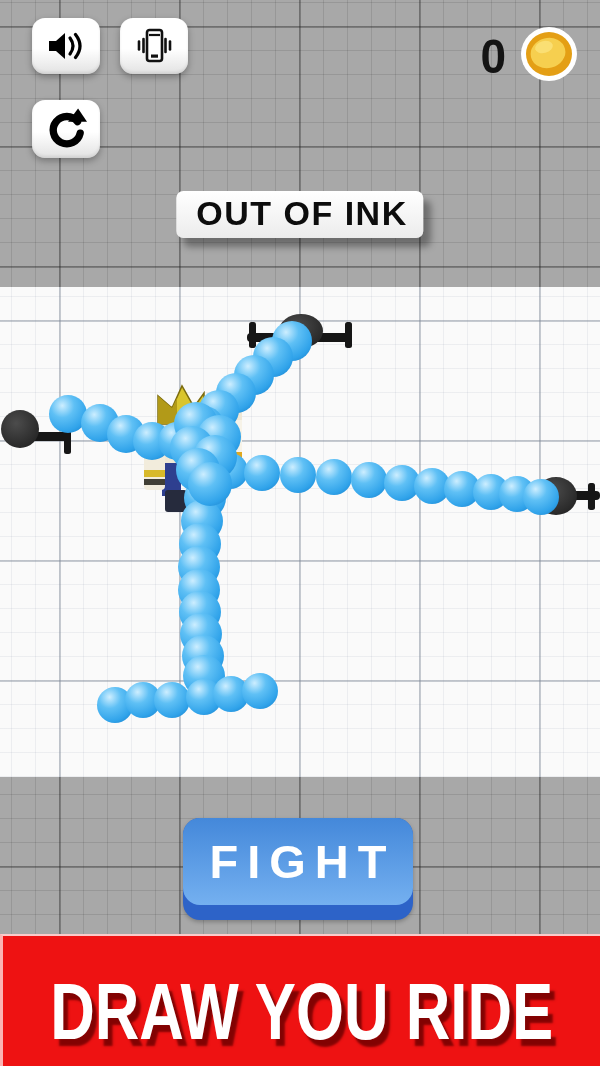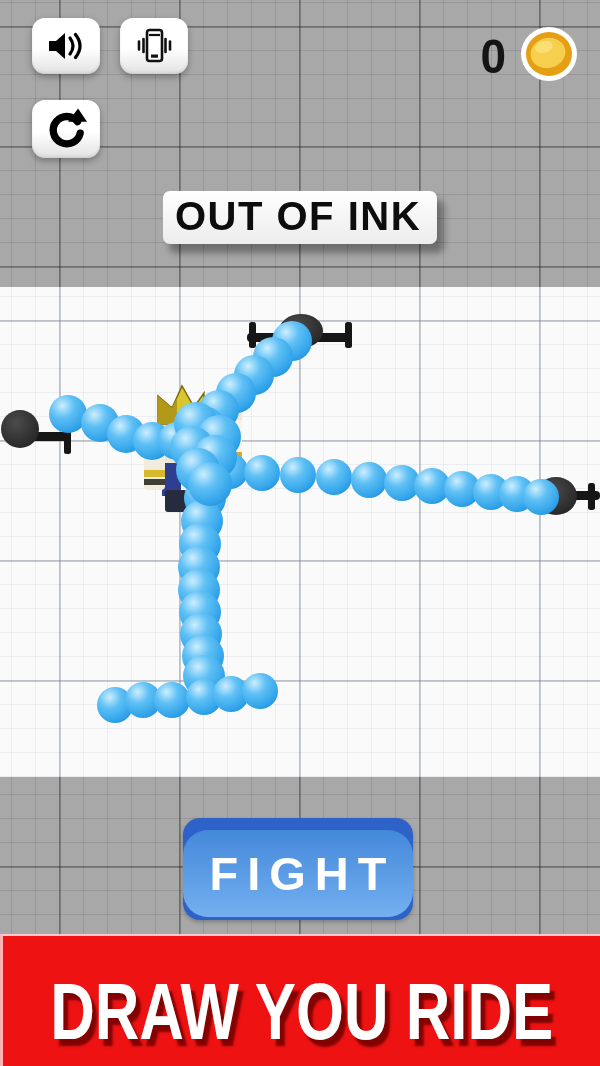--- a/index.html
+++ b/index.html
@@ -23,46 +23,46 @@
   }
   .hud-btn svg{display:block;}
   #btn-sound{left:32px;top:18px;}
   #btn-vibrate{left:120px;top:18px;}
   #btn-restart{left:32px;top:100px;height:58px;}
   .coin-wrap{position:absolute;top:26px;right:22px;display:flex;align-items:center;gap:14px;}
   .coin-count{font-size:46px;font-weight:bold;color:#141414;line-height:1;transform:scaleY(1.05);}
   .status-banner{
     position:absolute;top:191px;left:50%;transform:translateX(-50%);
     background:linear-gradient(#ffffff,#ececec);
-    border-radius:7px;padding:3px 16px 5px 12px;
+    border-radius:7px;padding:3px 16px 5px 20px;
     box-shadow:7px 9px 7px rgba(0,0,0,.35);
-    font-size:40px;font-weight:bold;color:#0d0d0d;letter-spacing:1.5px;white-space:nowrap;
+    font-size:34px;font-weight:bold;color:#0d0d0d;letter-spacing:1.5px;white-space:nowrap;
   }
   .draw-canvas{
     position:absolute;left:0;top:287px;width:600px;height:490px;
     background-color:#fafafa;
     background-image:
       linear-gradient(to right, rgba(125,135,150,.42) 2px, transparent 2px),
       linear-gradient(to bottom, rgba(125,135,150,.42) 2px, transparent 2px),
       linear-gradient(to right, rgba(140,150,170,.13) 1px, transparent 1px),
       linear-gradient(to bottom, rgba(140,150,170,.13) 1px, transparent 1px);
     background-size:120px 120px,120px 120px,24px 24px,24px 24px;
     background-position:59px 0,0 33px,11px 0,0 9px;
   }
   .draw-canvas svg{position:absolute;left:0;top:0;}
   .fight-btn{
     position:absolute;left:183px;top:818px;width:230px;height:102px;border:0;padding:0;
     border-radius:17px;background:#2d63c8;cursor:pointer;
     box-shadow:0 2px 4px rgba(0,0,0,.25);
   }
   .fight-btn .face{
-    position:absolute;left:0;top:0;width:230px;height:87px;border-radius:25px;
+    position:absolute;left:0;top:0;width:230px;height:87px;border-radius:17px;
     background:linear-gradient(#4488da,#74b0f0);
     display:flex;align-items:center;justify-content:center;
-    font-size:47px;font-weight:bold;color:#fff;letter-spacing:9px;text-indent:9px;margin-top:12px;
+    font-size:47px;font-weight:bold;color:#fff;letter-spacing:9px;text-indent:9px;
   }
   .ad-banner{
     position:absolute;left:0;top:934px;width:600px;height:152px;background:#ee1212;
     border-top:2px solid rgba(255,235,235,.85);border-left:3px solid rgba(255,235,235,.75);
     box-sizing:border-box;display:flex;align-items:center;justify-content:center;cursor:pointer;
   }
   .ad-banner .ad-text{
     font-size:63px;font-weight:bold;color:#ffffff;letter-spacing:0px;white-space:nowrap;
     transform:scaleY(1.25) scaleX(.98);
     text-shadow:5px 6px 2px rgba(110,0,0,.85);

